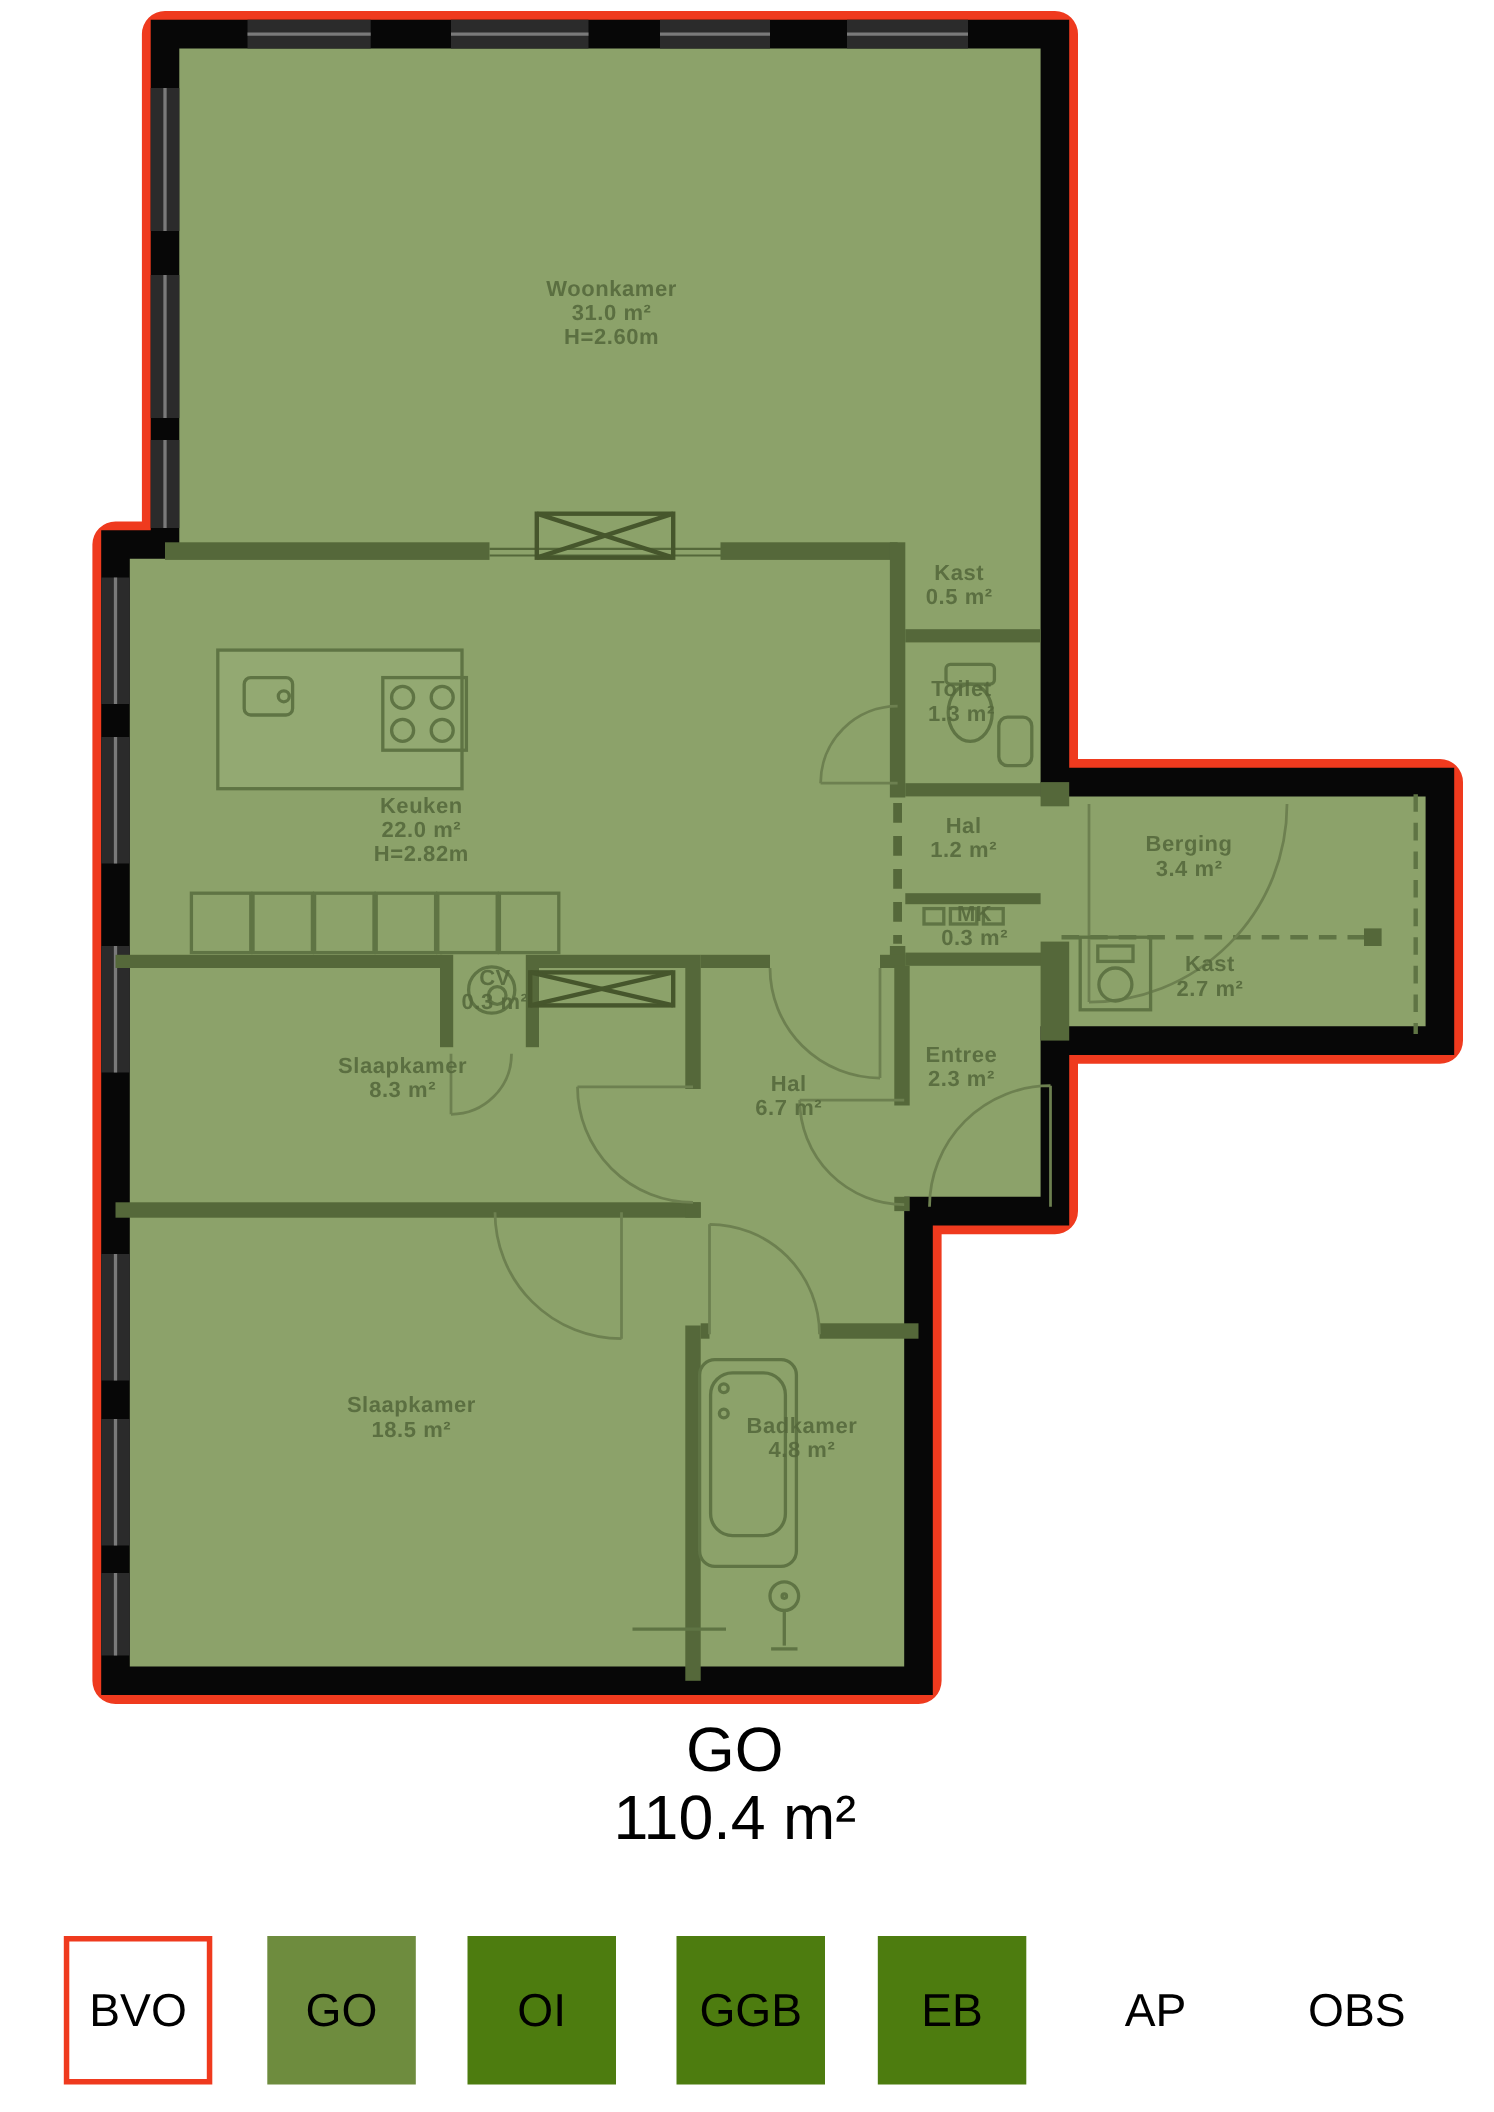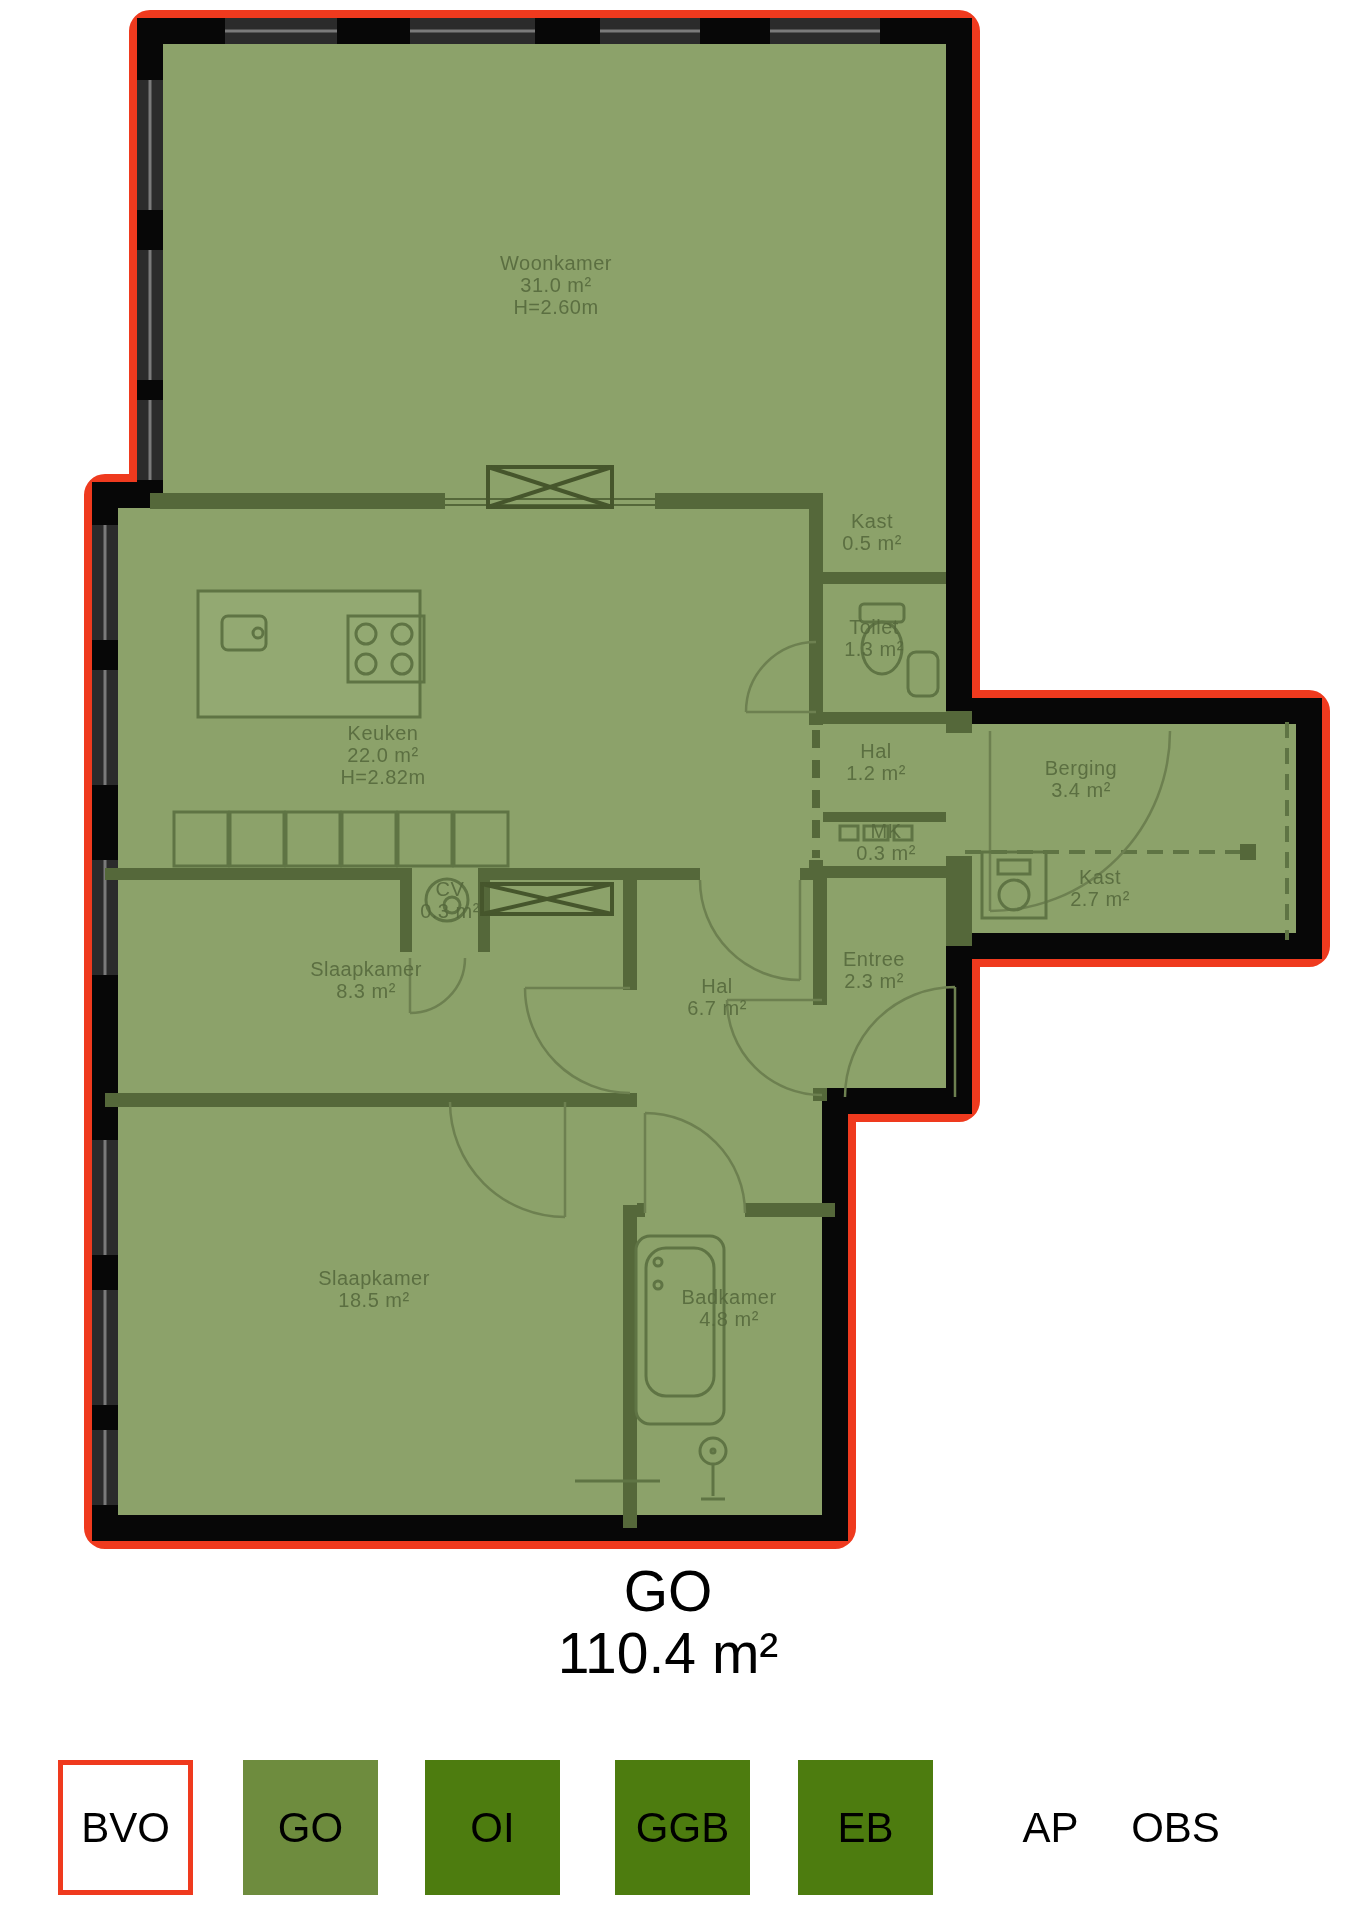--- a/index.html
+++ b/index.html
@@ -1,17 +1,17 @@
 <!DOCTYPE html>
 <html><head>
 <meta charset="utf-8">
 <style>
   html,body{margin:0;padding:0;background:#fff;}
   body{width:1358px;height:1920px;position:relative;font-family:"Liberation Sans",sans-serif;}
-  #plan{position:absolute;left:0;top:0;width:1322px;height:1560px;}
+  #plan{position:absolute;left:0;top:0;width:1322px;height:1560px;font-weight:bold;}
   #plan svg{position:absolute;left:0;top:0;}
   .outline-red{fill:none;stroke:#ef3a1e;stroke-width:42;stroke-linejoin:round;}
   .outline-wall{fill:#8ca26a;stroke:#070707;stroke-width:26;}
   .win-rect{fill:#2b2b2b;}
   .win-line{stroke:#7a7a7a;stroke-width:3;}
   .part{fill:#55683a;}
   .brace{stroke:#46562c;stroke-width:4;fill:none;}
   .thinline{stroke:#55683a;stroke-width:2;fill:none;}
   .dash{stroke:#5f7444;stroke-width:4;fill:none;stroke-dasharray:16 10;}
   .dashwall{stroke:#55683a;stroke-width:8;fill:none;stroke-dasharray:18 12;}
@@ -265,16 +265,16 @@
     </div>
   <div class="legend-item sw-gray" style="left:615px">
       <span>GGB</span>
     </div>
   <div class="legend-item sw-gray" style="left:798px">
       <span>EB</span>
     </div>
   <div class="legend-item sw-none" style="left:983px">
       <span>AP</span>
     </div>
-  <div class="legend-item sw-none" style="left:1108px">
+  <div class="legend-item sw-none" style="left:1166px">
       <span>OBS</span>
     </div>
 </div>
 
 </body></html>

